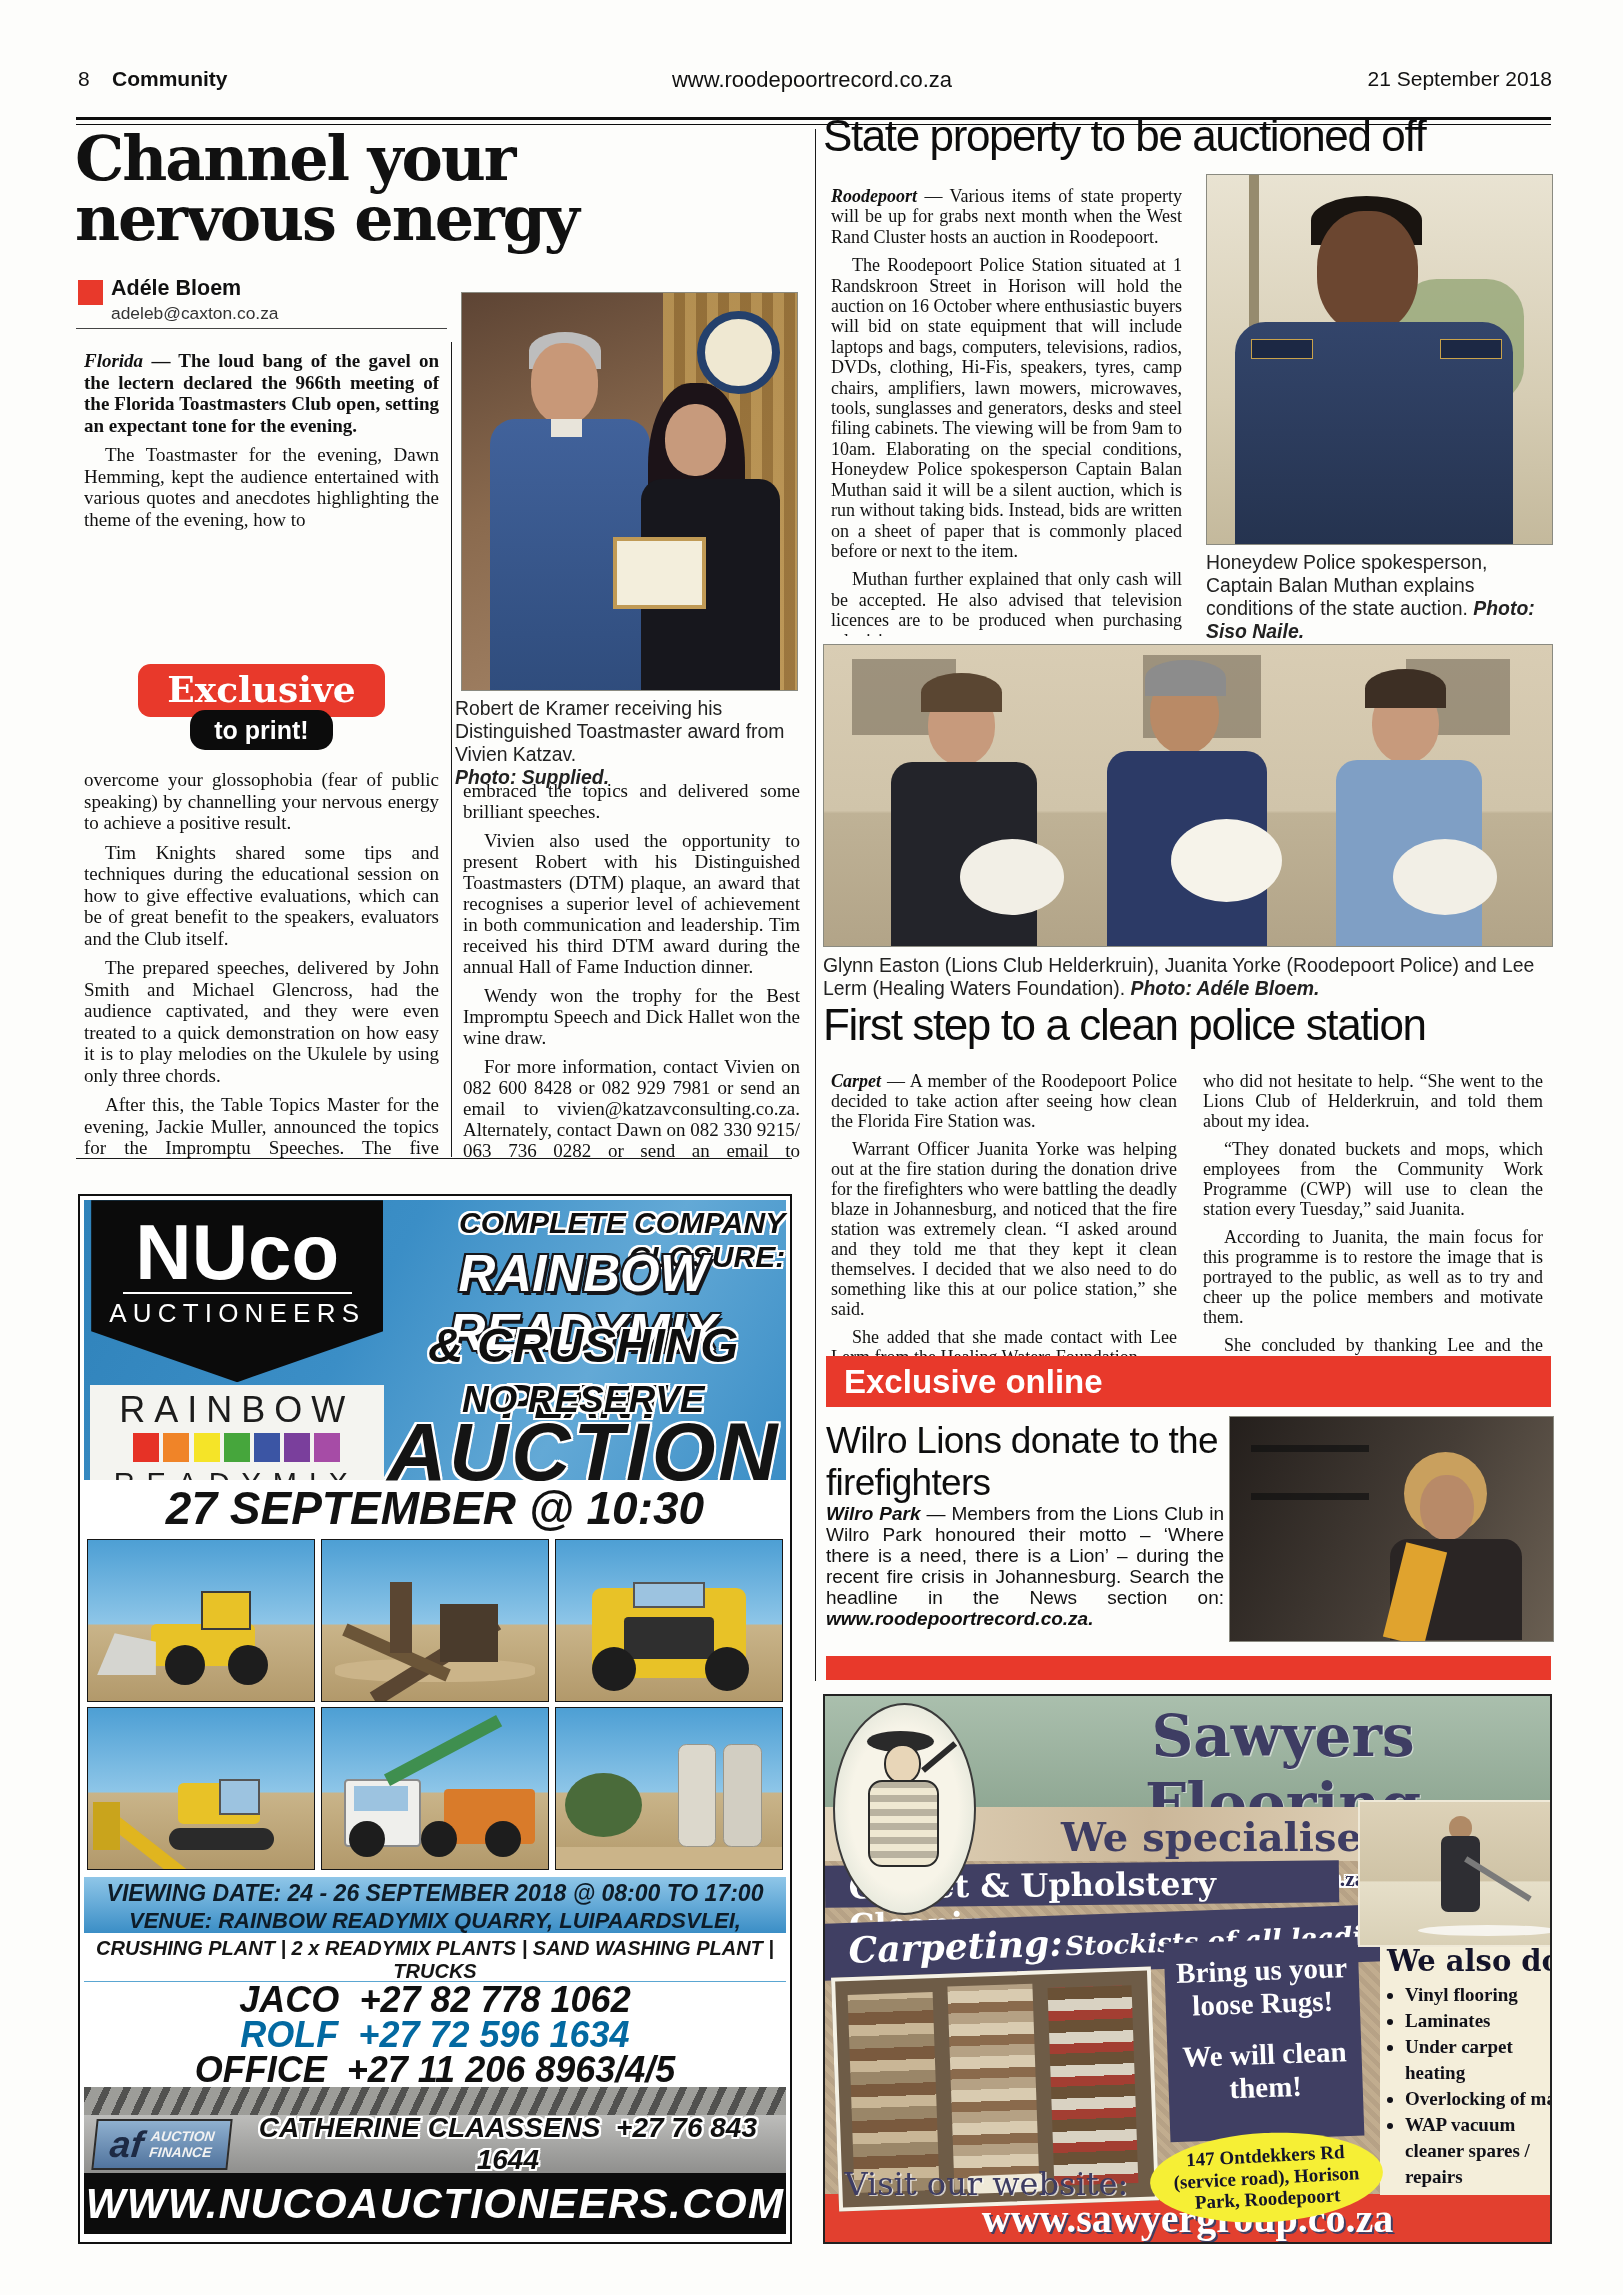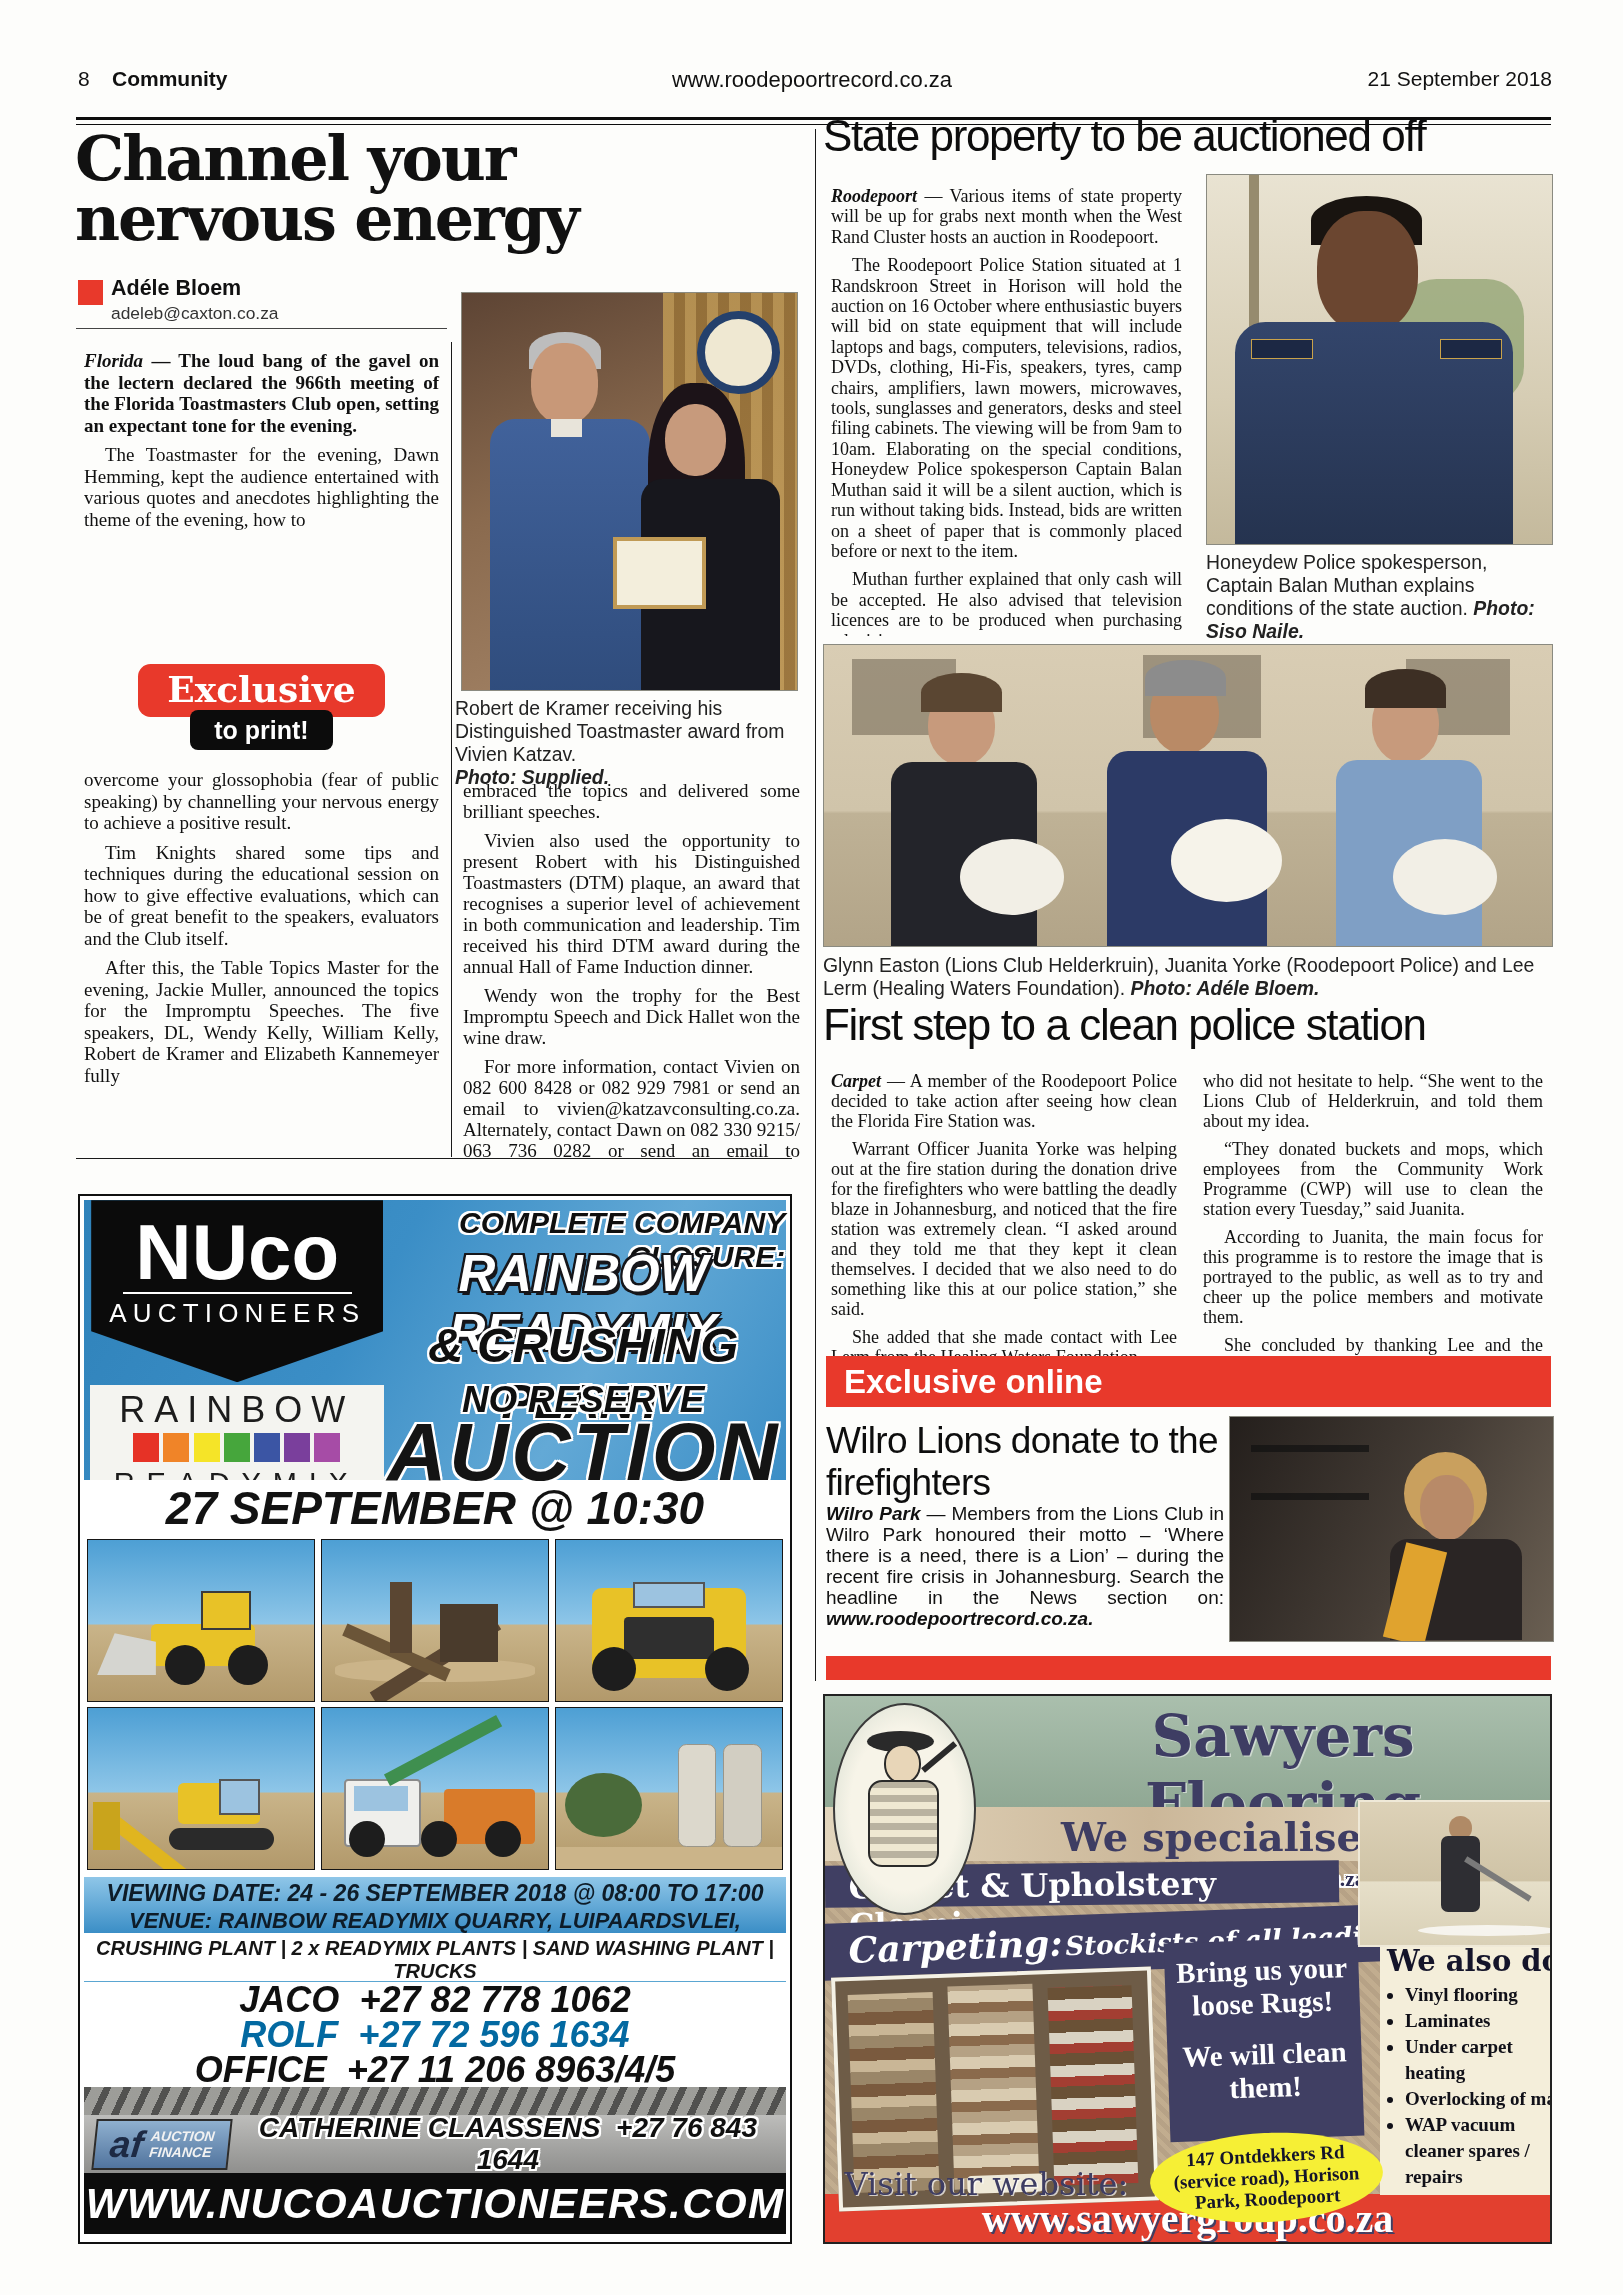--- a/index.html
+++ b/index.html
@@ -48,26 +48,27 @@
   <div class="abs sans" style="left:111px;top:303px;font-size:17.4px;color:#333">adeleb@caxton.co.za</div>
   <div class="abs" style="left:76px;top:328px;width:371px;border-top:1.4px solid #444"></div>
 
   <div class="abs just" style="left:76px;top:342px;width:371px;height:321px;font-size:19px;line-height:21.5px;overflow:hidden">
     <p class="ni b"><span class="lead-place">Florida</span><span> — The loud bang of the gavel on the lectern declared the 966th meeting of the Florida Toastmasters Club open, setting an expectant tone for the evening.</span></p>
     <p>The Toastmaster for the evening, Dawn Hemming, kept the audience entertained with various quotes and anecdotes highlighting the theme of the evening, how to</p>
   </div>
 
   <div class="abs" style="left:76px;top:664px;width:371px;text-align:center">
     <div class="dserif b" style="margin:0 auto;width:247px;height:53px;background:#e8392b;border-radius:12.5px;color:#fff;font-size:36px;line-height:51px">Exclusive</div>
-    <div class="sans b" style="margin:-7px auto 0;width:143px;height:40px;background:#0c0c0c;border-radius:8px;color:#fff;font-size:25px;line-height:40px">to print!</div>
+    <div class="sans b" style="margin:-7px auto 0;width:143px;height:40px;background:#0c0c0c;border-radius:15px;color:#fff;font-size:25px;line-height:40px">to print!</div>
   </div>
 
   <div class="abs just" style="left:76px;top:761px;width:371px;height:397px;font-size:19px;line-height:21.5px;overflow:hidden">
     <p class="ni">overcome your glossophobia (fear of public speaking) by channelling your nervous energy to achieve a positive result.</p>
     <p>Tim Knights shared some tips and techniques during the educational session on how to give effective evaluations, which can be of great benefit to the speakers, evaluators and the Club itself.</p>
+    <p>The prepared speeches, delivered by John Smith and Michael Glencross, had the audience captivated, and they were even treated to a quick demonstration on how easy it is to play melodies on the Ukulele by using only three chords.</p>
     <p>After this, the Table Topics Master for the evening, Jackie Muller, announced the topics for the Impromptu Speeches. The five speakers, DL, Wendy Kelly, William Kelly, Robert de Kramer and Elizabeth Kannemeyer fully</p>
   </div>
 
   <div class="vrule" style="left:451px;top:342px;height:815px"></div>
 
   <div class="photo" style="left:461px;top:292px;width:335px;height:397px;background:linear-gradient(160deg,#5d4434 0%,#8a6a4e 45%,#a8886a 100%)">
     <div class="sh" style="right:0;top:0;width:40%;height:100%;background:repeating-linear-gradient(90deg,#c09a55 0 11px,#9a7438 11px 22px);opacity:.85"></div>
     <div class="sh" style="right:16.7px;top:18px;width:67px;height:67px;border-radius:50%;background:#efe8d2;border:8.3px solid #24406c"></div>
     <div class="sh" style="left:67px;top:39px;width:72px;height:37px;border-radius:50% 50% 0 0;background:#bdbdbd"></div>
     <div class="sh" style="left:69px;top:50px;width:67px;height:81px;border-radius:46%;background:#c89878"></div>

